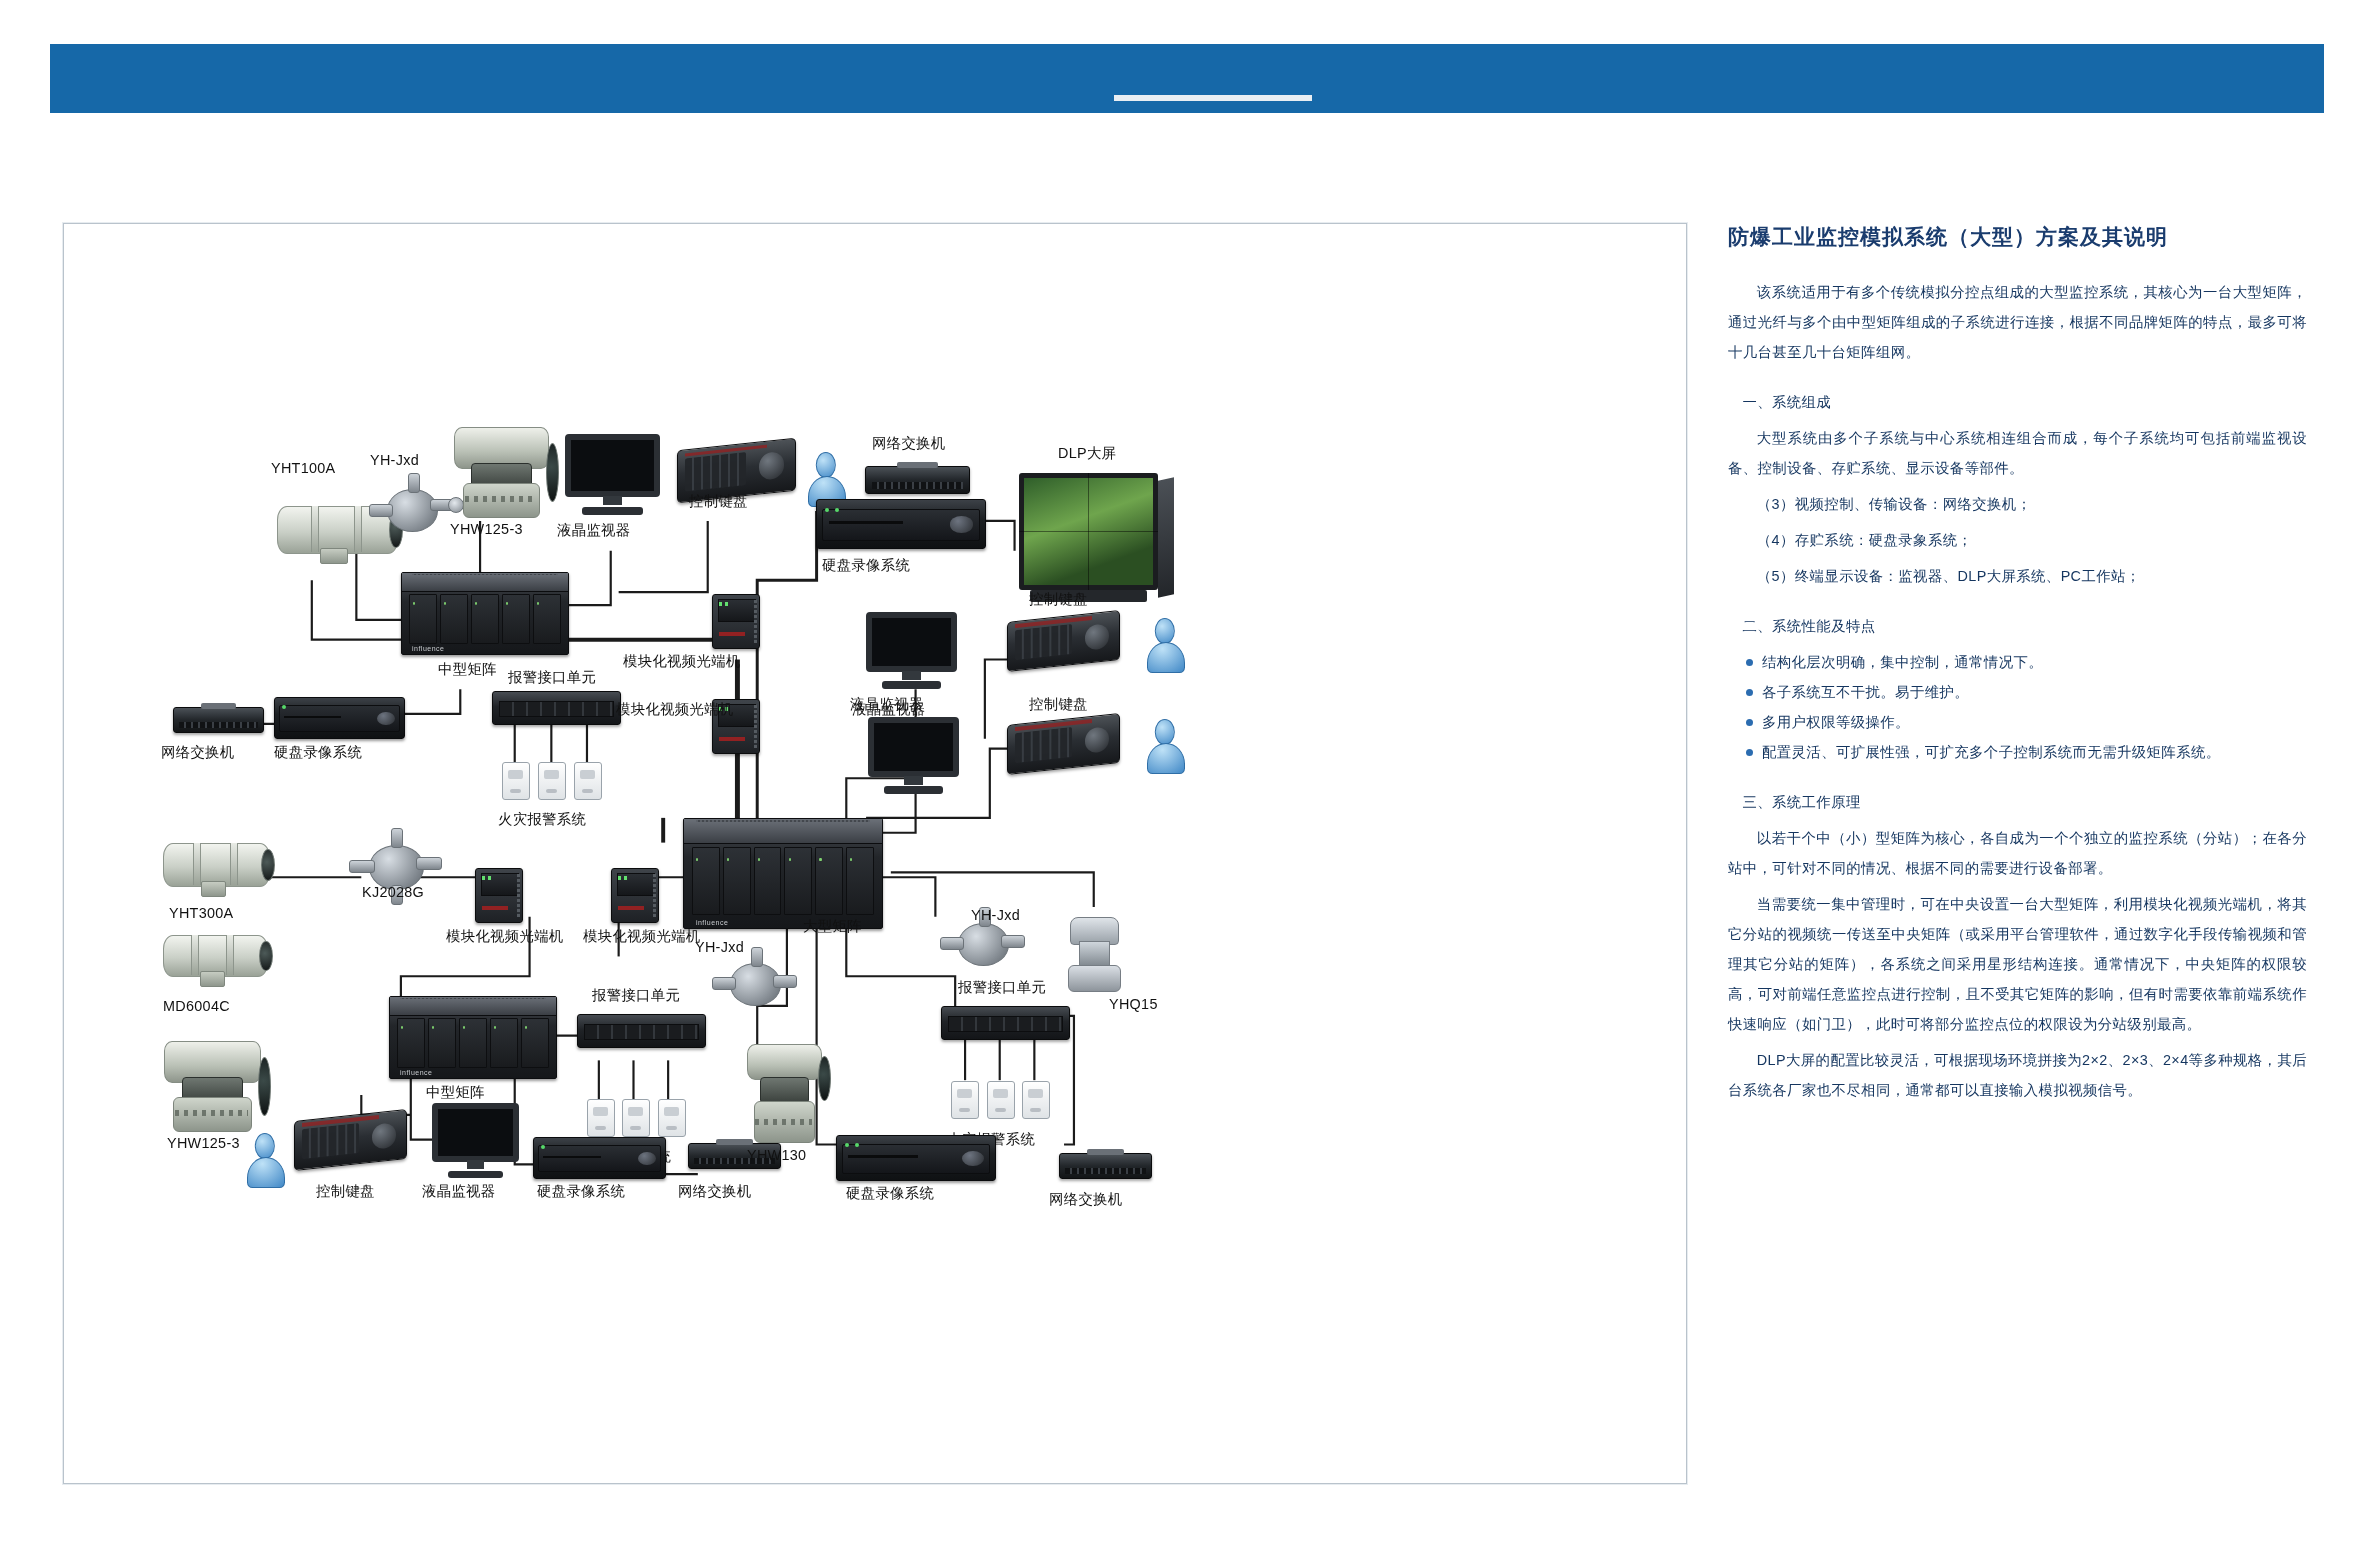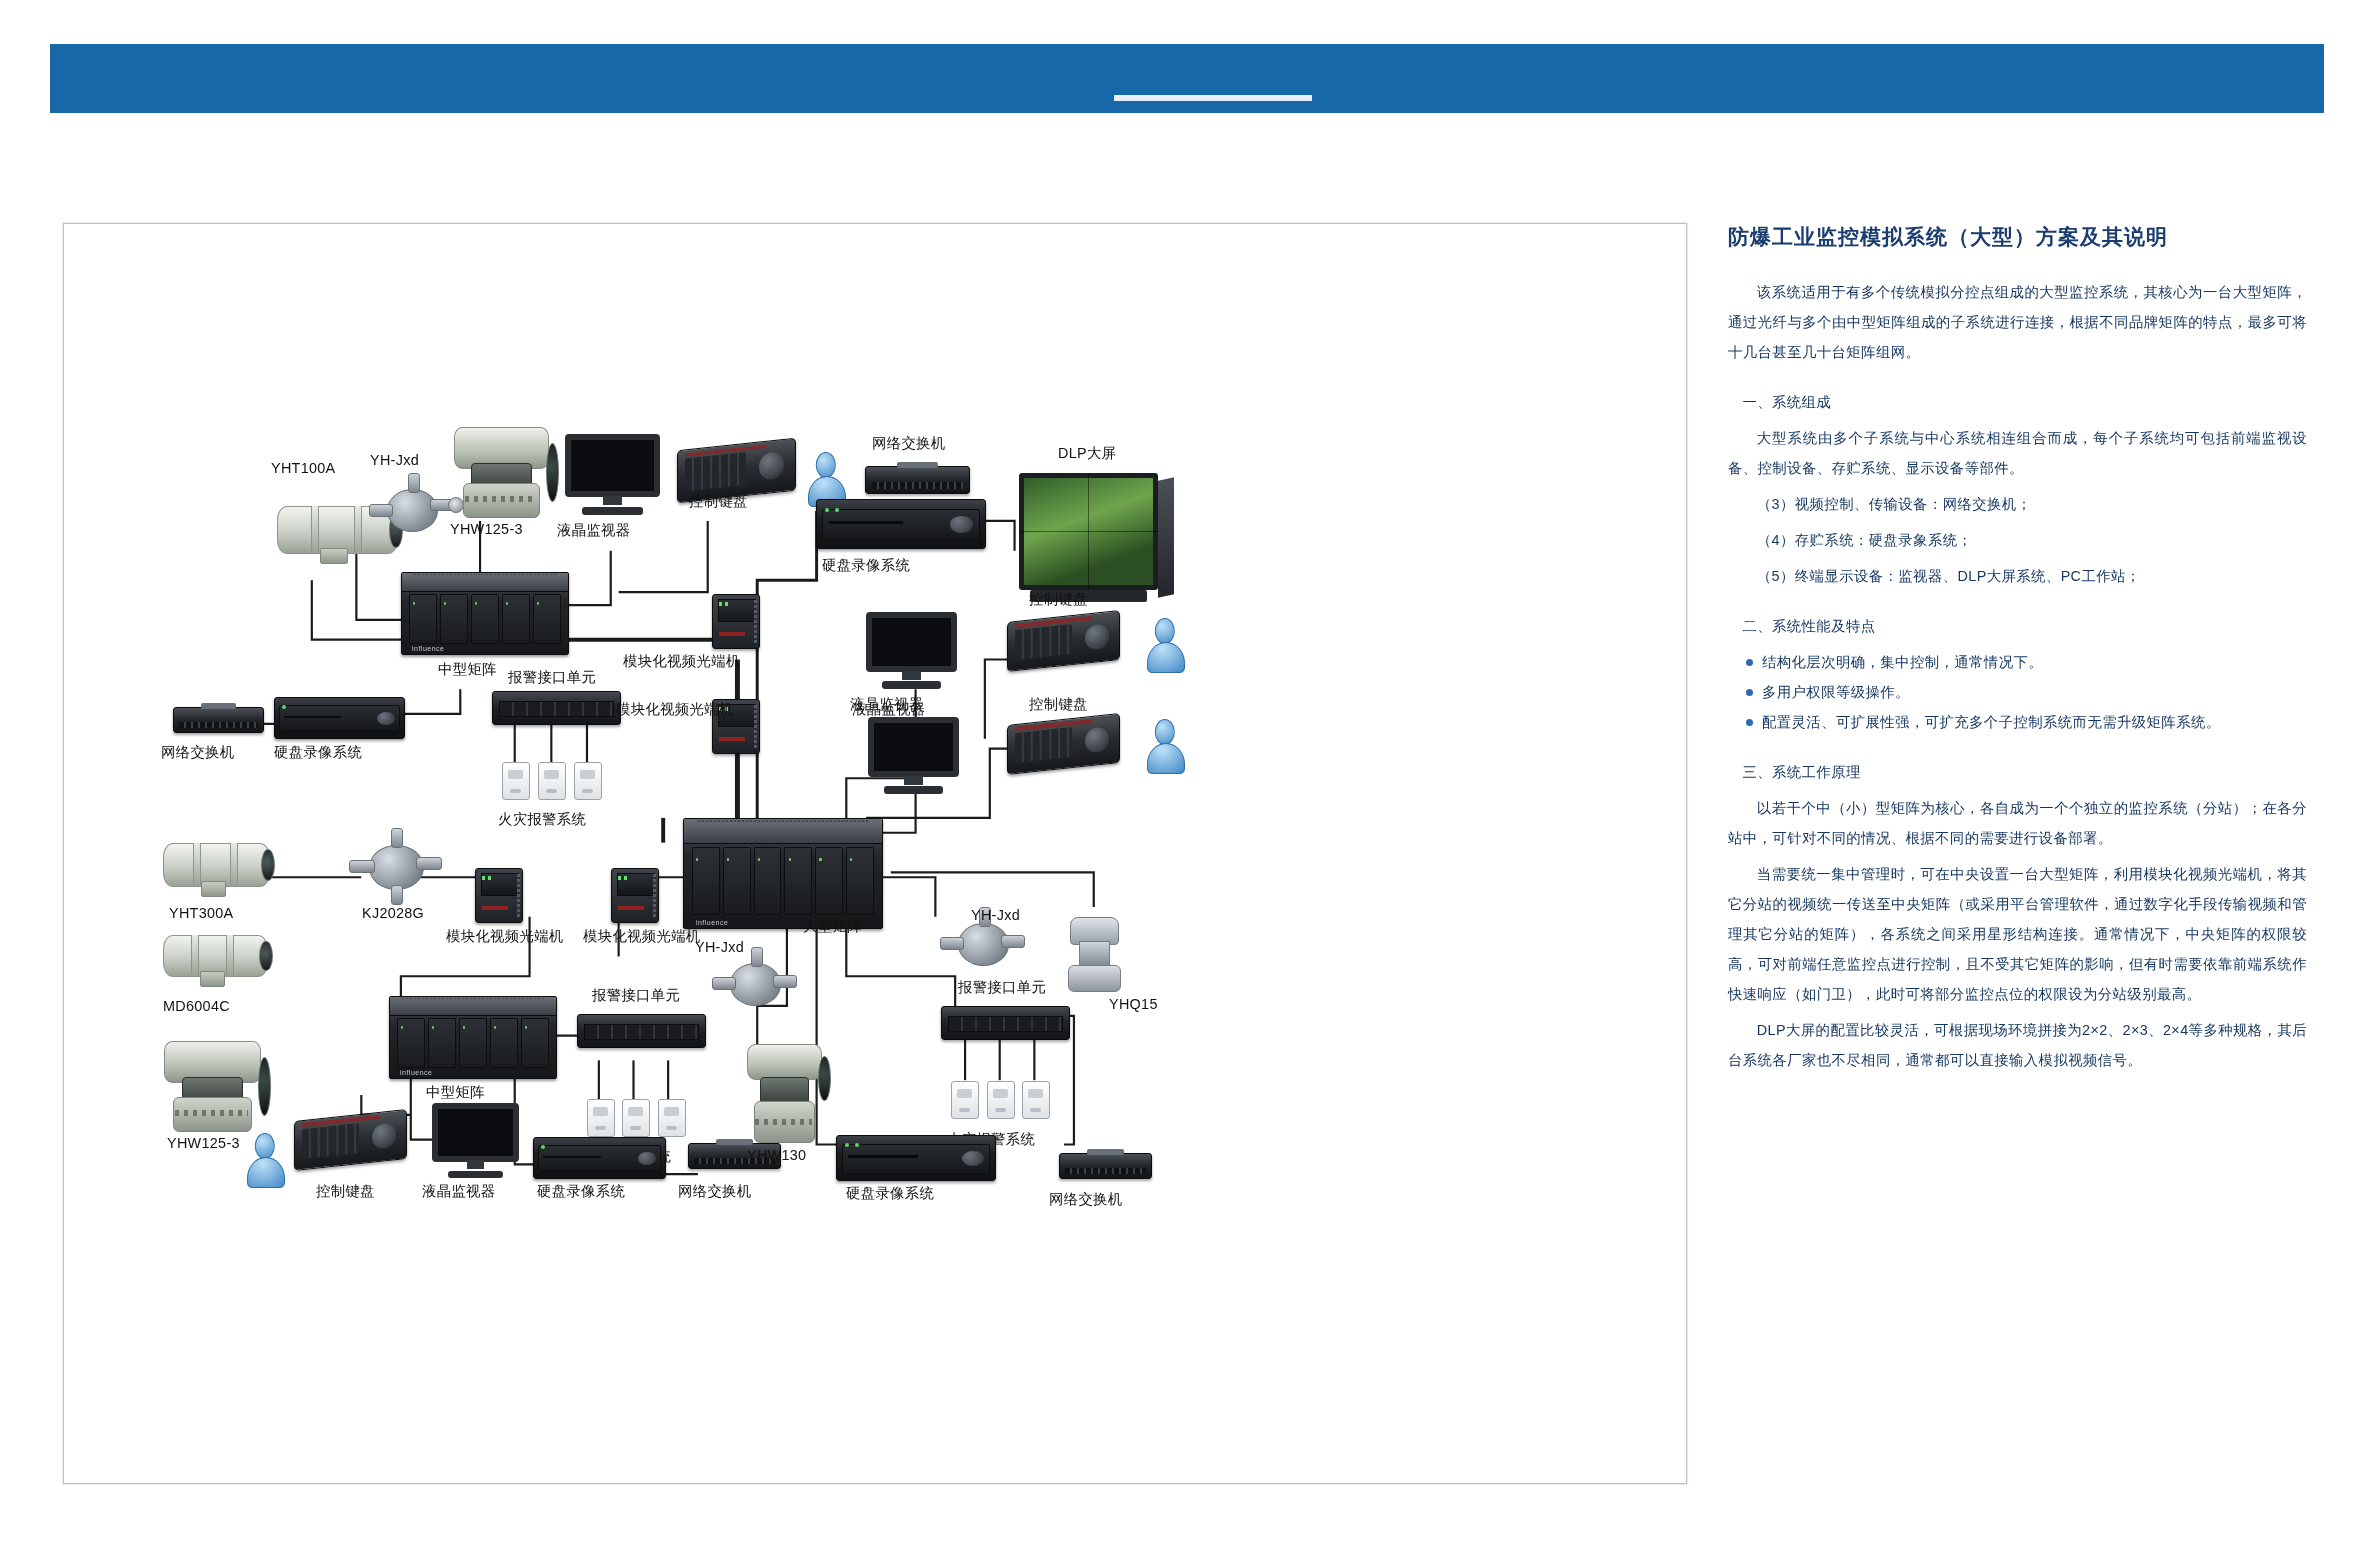--- a/index.html
+++ b/index.html
@@ -361,21 +361,21 @@
       </div>
       <div class="nlabel" style="left:105px;top:681px;">YHT300A</div>
 
       <div class="jbox" style="left:297px;top:614px;width:69px;height:57px;">
         <div class="core"></div>
         <div class="arm" style="left:-12px;top:38%;width:24px;height:11px;"></div>
         <div class="arm" style="right:-12px;top:34%;width:24px;height:11px;"></div>
         <div class="arm" style="left:44%;top:-10px;width:10px;height:18px;"></div>
         <div class="arm" style="left:44%;bottom:-10px;width:10px;height:18px;"></div>
       </div>
-      <div class="nlabel" style="left:298px;top:681px;">KJ2028G</div>
+      <div class="nlabel" style="left:298px;top:660px;">KJ2028G</div>
 
       <div class="hous" style="left:99px;top:711px;width:103px;height:40px;">
         <div class="body"></div>
           <div class="ring" style="left:28px;"></div>
           <div class="ring" style="left:63px;"></div>
         <div class="lens"></div>
           <div class="brk"></div>
       </div>
       <div class="nlabel" style="left:99px;top:774px;">MD6004C</div>
 
@@ -543,20 +543,21 @@
 
     <p class="sec">一、系统组成</p>
     <p class="indent">大型系统由多个子系统与中心系统相连组合而成，每个子系统均可包括前端监视设备、控制设备、存贮系统、显示设备等部件。</p>
     <p class="indent">（3）视频控制、传输设备：网络交换机；</p>
     <p class="indent">（4）存贮系统：硬盘录象系统；</p>
     <p class="indent">（5）终端显示设备：监视器、DLP大屏系统、PC工作站；</p>
 
     <p class="sec">二、系统性能及特点</p>
     <ul>
       <li>结构化层次明确，集中控制，通常情况下。</li>
+      <li>各子系统互不干扰。易于维护。</li>
       <li>多用户权限等级操作。</li>
       <li>配置灵活、可扩展性强，可扩充多个子控制系统而无需升级矩阵系统。</li>
     </ul>
 
     <p class="sec">三、系统工作原理</p>
     <p class="indent">以若干个中（小）型矩阵为核心，各自成为一个个独立的监控系统（分站）；在各分站中，可针对不同的情况、根据不同的需要进行设备部署。</p>
     <p class="indent">当需要统一集中管理时，可在中央设置一台大型矩阵，利用模块化视频光端机，将其它分站的视频统一传送至中央矩阵（或采用平台管理软件，通过数字化手段传输视频和管理其它分站的矩阵），各系统之间采用星形结构连接。通常情况下，中央矩阵的权限较高，可对前端任意监控点进行控制，且不受其它矩阵的影响，但有时需要依靠前端系统作快速响应（如门卫），此时可将部分监控点位的权限设为分站级别最高。</p>
     <p class="indent">DLP大屏的配置比较灵活，可根据现场环境拼接为2×2、2×3、2×4等多种规格，其后台系统各厂家也不尽相同，通常都可以直接输入模拟视频信号。</p>
   </div>
 

